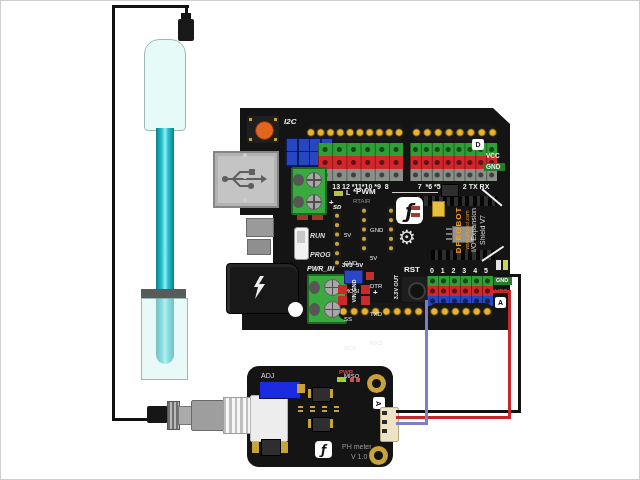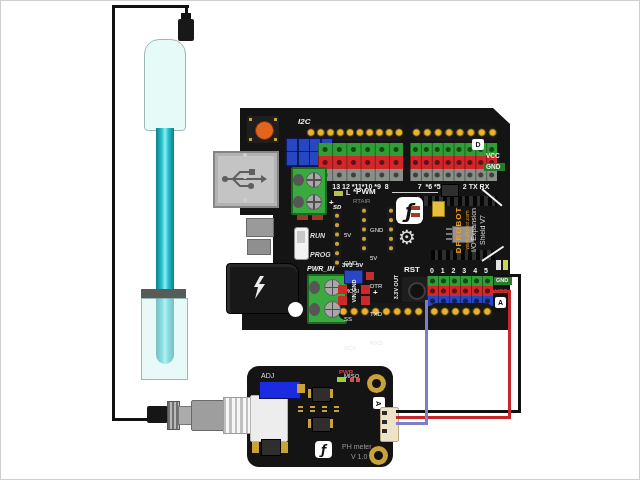--- a/index.html
+++ b/index.html
@@ -76,21 +76,21 @@
   <div class="a" style="left:243px;top:175px;width:4px;height:4px;border-radius:50%;background:#cfcfcf;z-index:13;"></div>
   <div class="a" style="left:243px;top:198px;width:4px;height:4px;border-radius:50%;background:#cfcfcf;z-index:13;"></div>
 
   <div class="a" style="left:247px;top:116px;width:32px;height:27px;background:#1f1f1f;border-radius:2px;z-index:14;"></div>
   <div class="a" style="left:255px;top:121px;width:17px;height:17px;background:#e3641c;border:1px solid #7a3210;border-radius:50%;z-index:15;"></div>
   <div class="a goldpad" style="left:249px;top:118px;width:3px;height:3px;z-index:15;"></div>
   <div class="a goldpad" style="left:274px;top:118px;width:3px;height:3px;z-index:15;"></div>
   <div class="a goldpad" style="left:249px;top:138px;width:3px;height:3px;z-index:15;"></div>
   <div class="a goldpad" style="left:274px;top:138px;width:3px;height:3px;z-index:15;"></div>
 
-  <div class="lb it bd" style="left:298px;top:118px;font-size:8px;z-index:15;">I2C</div>
+  <div class="lb it bd" style="left:284px;top:118px;font-size:8px;z-index:15;">I2C</div>
 
   <div class="a gold-strip" style="left:306px;top:124px;width:98px;height:17px;--gp:9.8px;--gc:4.9px;z-index:14;"></div>
   <div class="a gold-strip" style="left:411px;top:124px;width:87px;height:17px;--gp:10.9px;--gc:5.45px;z-index:14;"></div>
 
   <div class="a grid-blue" style="left:285px;top:138px;width:46px;height:27px;z-index:14;border:1px solid #0d1550;"></div>
 
   <div class="a row-pins" style="left:318px;top:143px;width:85px;height:13px;background-color:#2f9e35;--pitch:14.2px;--px:7.1px;z-index:14;"></div>
   <div class="a row-pins" style="left:318px;top:156px;width:85px;height:13px;background-color:#d2262a;--pitch:14.2px;--px:7.1px;z-index:14;"></div>
   <div class="a row-pins" style="left:318px;top:169px;width:85px;height:12px;background-color:#8a8f8a;--pitch:14.2px;--px:7.1px;z-index:14;"></div>
 

